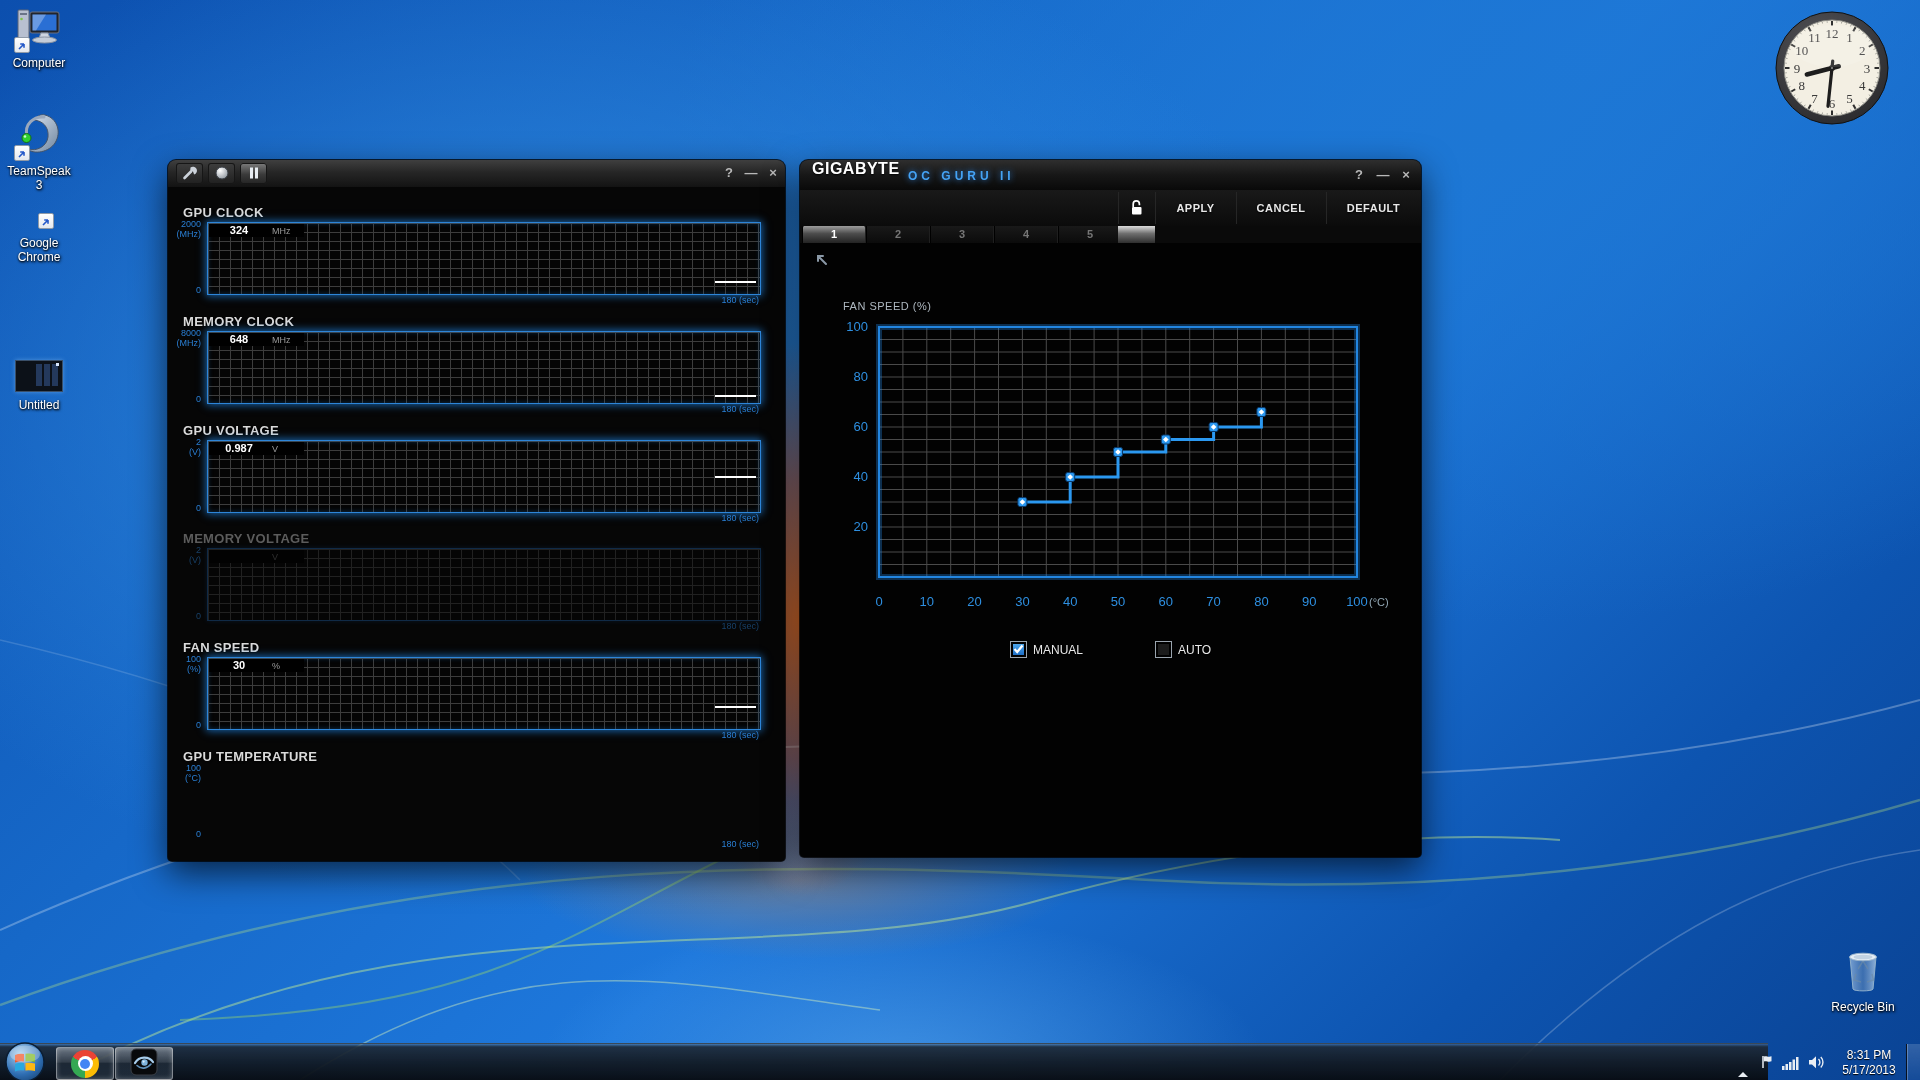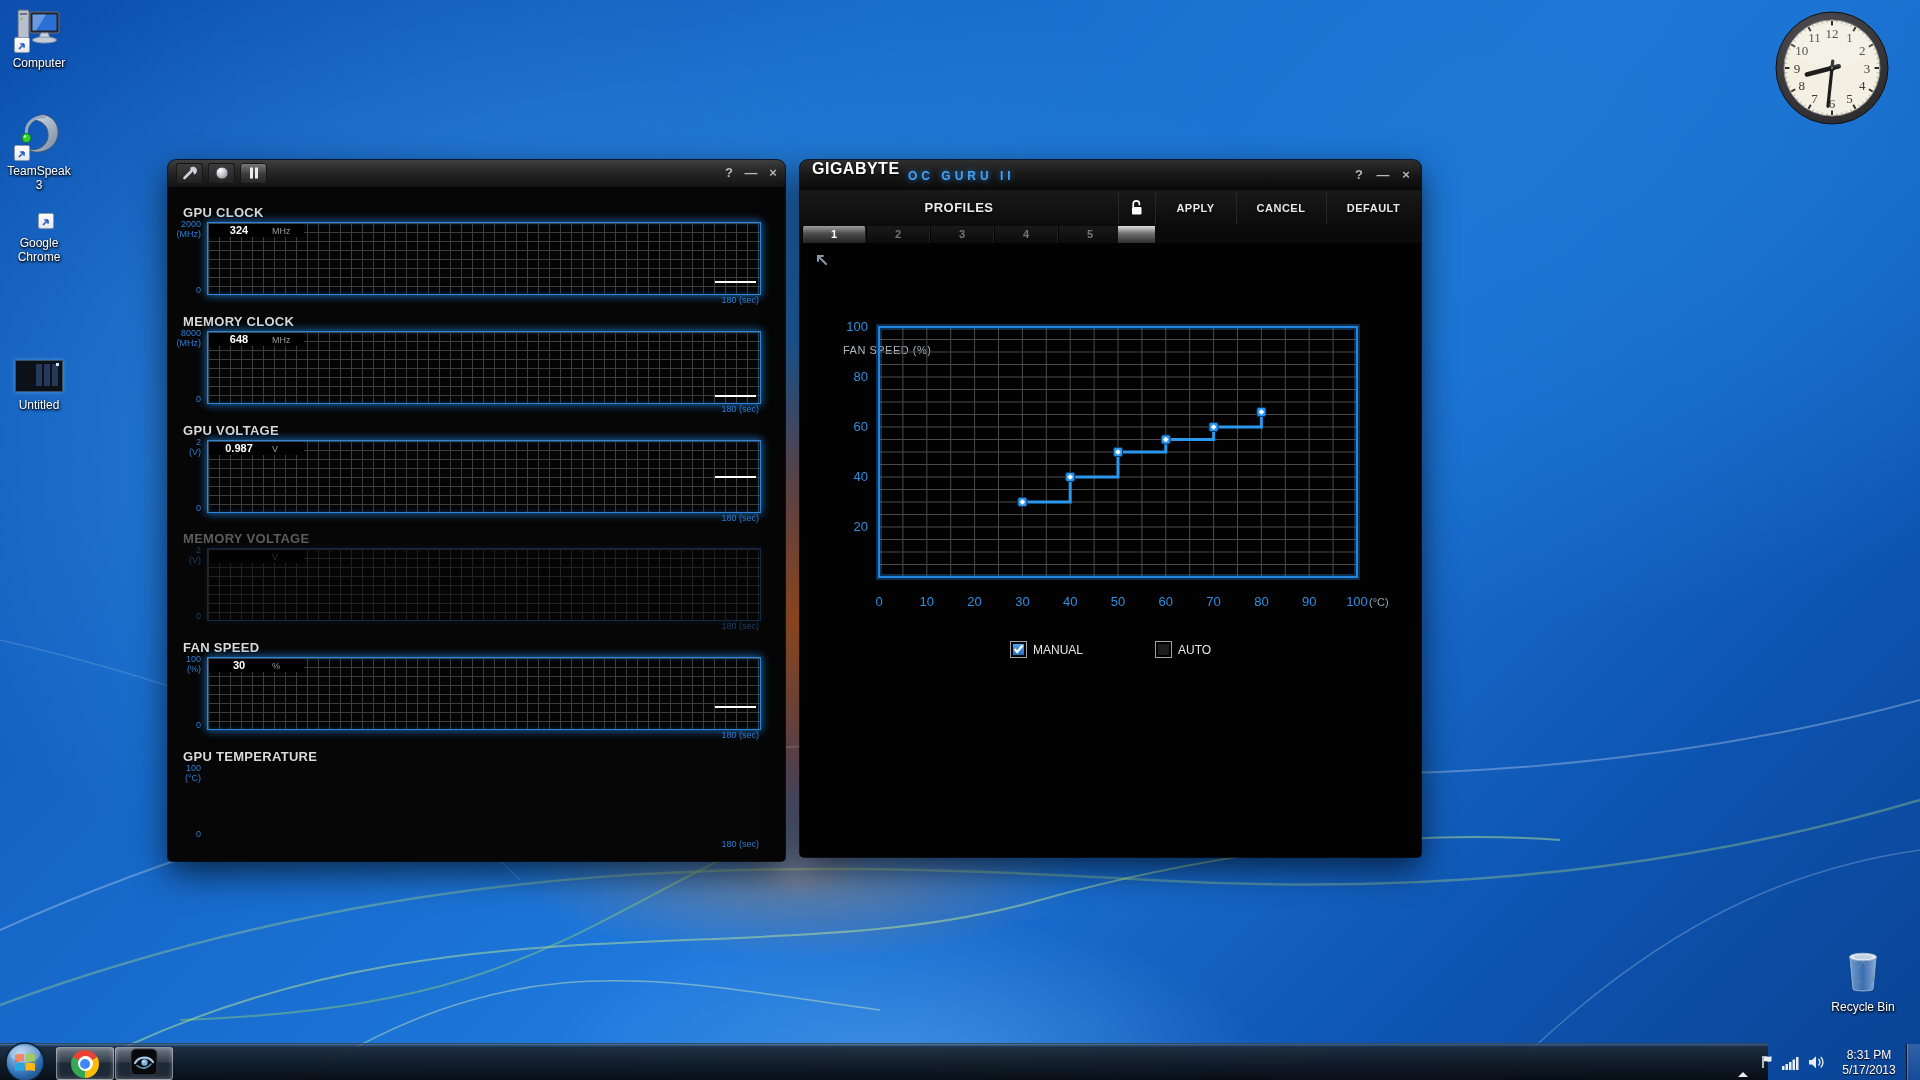--- a/index.html
+++ b/index.html
@@ -86,21 +86,21 @@
   #oc-lockbtn svg{display:block;margin:9px auto 0;}
   #oc-tabrow{position:absolute;left:0;top:66px;width:621px;height:17px;background:#0a0a0a;}
   .tab{position:absolute;top:0;height:17px;width:62px;text-align:center;cursor:pointer;
     font:bold 11px/17px "Liberation Sans",sans-serif;color:#767676;
     background:linear-gradient(#191919,#0b0b0b);border-left:1px solid #000;border-right:1px solid #1f1f1f;}
   .tab.active{background:linear-gradient(#9d9d9d,#4c4c4c 45%,#232323);color:#fff;border-radius:2px 2px 0 0;}
   #lock-tile{position:absolute;left:318px;top:66px;width:37px;height:17px;
     background:linear-gradient(#dcdcdc,#6e6e6e 45%,#2e2e2e);}
   #oc-back{position:absolute;left:12px;top:90px;width:20px;height:18px;cursor:pointer;}
   #fan-title{position:absolute;left:43px;top:140px;font:11px "Liberation Sans",sans-serif;
-    color:#aeb8c0;letter-spacing:.5px;margin-top:44px;}
+    color:#aeb8c0;letter-spacing:.5px;}
   #fan-chart{position:absolute;left:10px;top:150px;}
   .chk-box{position:absolute;width:15px;height:15px;border:1px solid #9aa4ae;background:#1b1b1b;
     box-shadow:inset 0 0 0 2px #000;cursor:pointer;}
   .chk-box.checked{background:linear-gradient(#56b0f2,#1565c0);}
   .chk-box svg{display:block;margin:2px auto 0;}
   .chk-box:not(.checked) svg{display:none;}
   .chk-lbl{position:absolute;font:12px "Liberation Sans",sans-serif;color:#e8e8e8;
     text-shadow:0 1px 1px #000;}
   
   #taskbar{position:absolute;left:0;top:1043px;width:1768px;height:37px;
@@ -452,21 +452,20 @@
 
   <div class="window" id="win-oc">
     <div class="titlebar">
       <span id="oc-brand">GIGABYTE</span>
       <span id="oc-title">OC GURU II</span>
       <span class="winctl" style="left:550px;top:7px;">?</span>
       <span class="winctl" style="left:574px;top:7px;">—</span>
       <span class="winctl" style="left:597px;top:7px;">×</span>
     </div>
     <div id="oc-menu">
-      <span id="oc-profiles">PROFILES</span>
       <span class="oc-sep" style="left:318px;"></span>
       <span id="oc-lockbtn">
         <svg width="13" height="17" viewBox="0 0 13 17">
           <path d="M3.2,8 V5 a3.1,3.1 0 0 1 6.2,0 V6.2" stroke="#fff" stroke-width="1.7" fill="none"></path>
           <rect x="2" y="8" width="9.5" height="7.5" rx="1" fill="#fff"></rect>
         </svg>
       </span>
       <span class="oc-sep" style="left:355px;"></span>
       <span class="oc-btn" style="left:355px;width:81px;">APPLY</span>
       <span class="oc-sep" style="left:436px;"></span>

